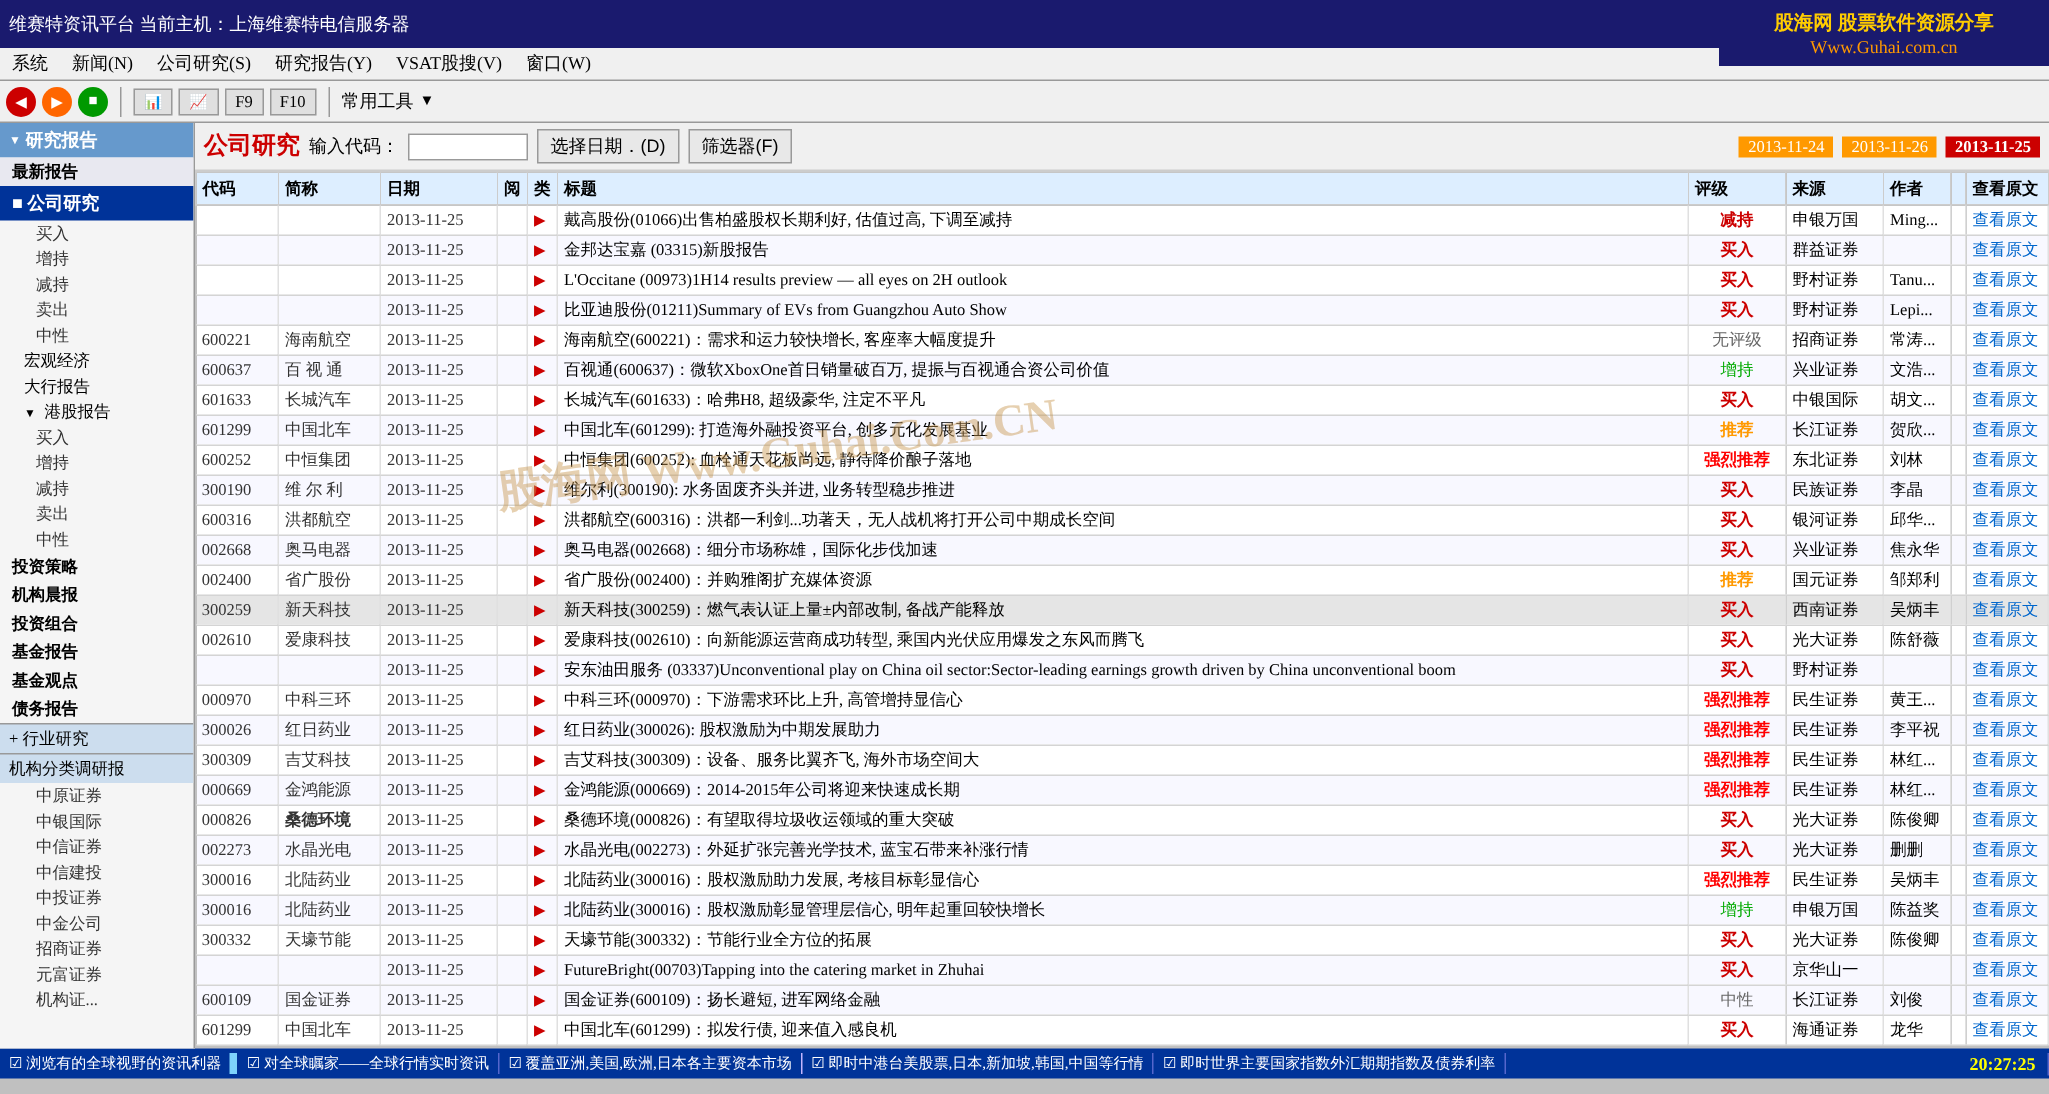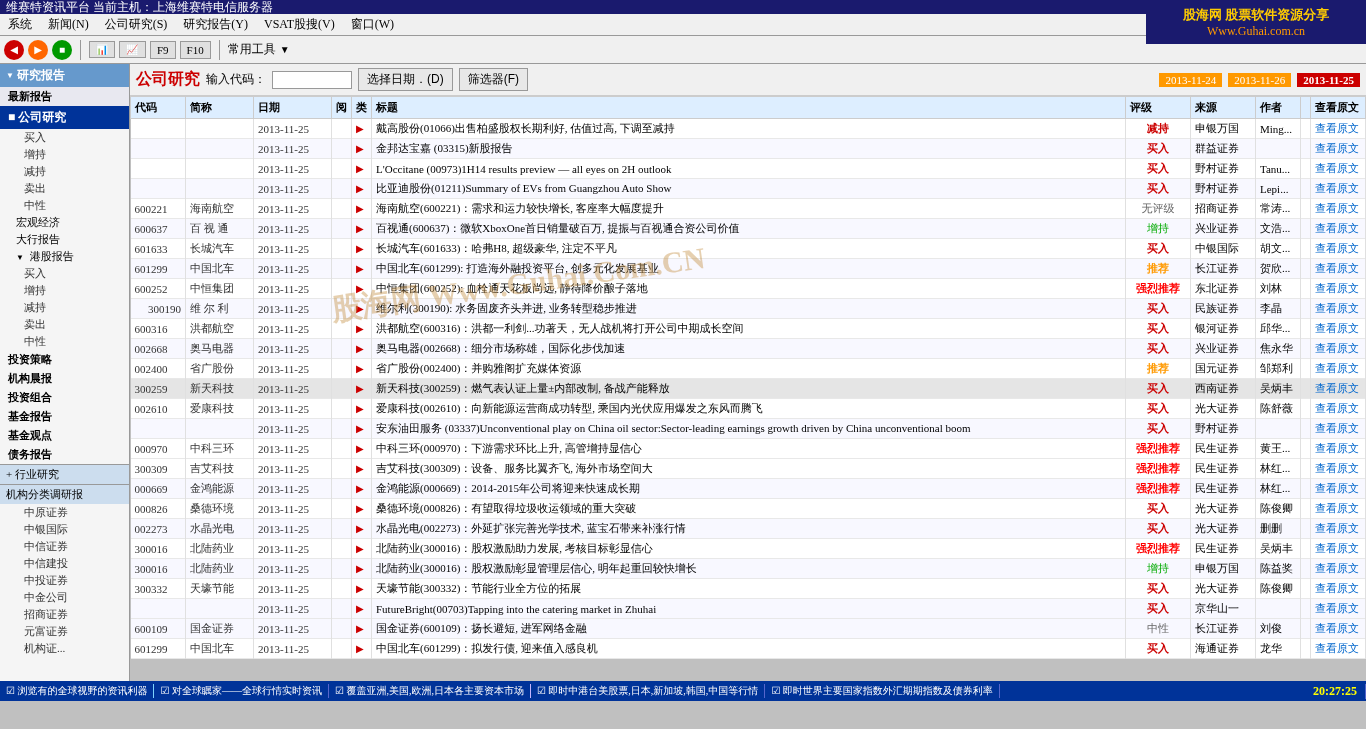--- a/index.html
+++ b/index.html
@@ -1,19 +1,19 @@
 <!DOCTYPE html>
 <html><head>
   <meta charset="utf-8">
   <style>
     * { margin: 0; padding: 0; box-sizing: border-box; }
     body { font-family: "SimSun", "宋体", serif; font-size: 12px; background: #c0c0c0; color: #000; overflow: hidden; width: 1366px; height: 729px; }
     
     
-    #title-bar { background: #1a1a6e; color: #fff; height: 14px; display: flex; align-items: center; padding: 0 6px; font-size: 12px; text-align: center; }
+    #title-bar { background: #1a1a6e; color: #fff; height: 32px; display: flex; align-items: center; padding: 0 6px; font-size: 12px; text-align: center; }
     
     
     #menu-bar { background: #f0f0f0; height: 22px; display: flex; align-items: center; border-bottom: 1px solid #999; }
     #menu-bar span { padding: 2px 8px; cursor: pointer; font-size: 12px; }
     
     
     #toolbar { background: #f0f0f0; height: 28px; display: flex; align-items: center; padding: 2px 4px; border-bottom: 1px solid #999; gap: 4px; }
     .toolbar-btn { background: #e0e0e0; border: 1px solid #999; padding: 2px 6px; cursor: pointer; font-size: 11px; }
     .toolbar-sep { width: 1px; height: 20px; background: #999; margin: 0 4px; }
     .nav-btn { width: 20px; height: 20px; border-radius: 50%; display: flex; align-items: center; justify-content: center; cursor: pointer; font-size: 10px; color: #fff; }
@@ -292,21 +292,21 @@
               <td style="width:18px;"></td>
               <td style="width:18px;color:#cc0000;font-size:10px;">▶</td>
               <td style="color:#000;overflow:hidden;max-width:460px;white-space:nowrap;text-overflow:ellipsis;cursor:pointer;">中恒集团(600252): 血栓通天花板尚远, 静待降价酿子落地</td>
               <td style="text-align:center;width:65px;" class="rating-strong">强烈推荐</td>
               <td style="width:65px;">东北证券</td>
               <td style="width:45px;">刘林</td>
               <td style="width:10px;"></td>
               <td style="color:#0066cc;cursor:pointer;width:55px;">查看原文</td>
             </tr>
             <tr style="background: rgb(248, 248, 255);">
-              <td style="color:#333;width:55px;text-align:right;">300190</td>
+              <td style="color:#333;width:55px;">300190</td>
               <td style="color:#333;width:68px;">维 尔 利</td>
               <td style="color:#333;width:78px;">2013-11-25</td>
               <td style="width:18px;"></td>
               <td style="width:18px;color:#cc0000;font-size:10px;">▶</td>
               <td style="color:#000;overflow:hidden;max-width:460px;white-space:nowrap;text-overflow:ellipsis;cursor:pointer;">维尔利(300190): 水务固废齐头并进, 业务转型稳步推进</td>
               <td style="text-align:center;width:65px;" class="rating-buy">买入</td>
               <td style="width:65px;">民族证券</td>
               <td style="width:45px;">李晶</td>
               <td style="width:10px;"></td>
               <td style="color:#0066cc;cursor:pointer;width:55px;">查看原文</td>
@@ -395,20 +395,33 @@
               <td style="color:#333;width:78px;">2013-11-25</td>
               <td style="width:18px;"></td>
               <td style="width:18px;color:#cc0000;font-size:10px;">▶</td>
               <td style="color:#000;overflow:hidden;max-width:460px;white-space:nowrap;text-overflow:ellipsis;cursor:pointer;">中科三环(000970)：下游需求环比上升, 高管增持显信心</td>
               <td style="text-align:center;width:65px;" class="rating-strong">强烈推荐</td>
               <td style="width:65px;">民生证券</td>
               <td style="width:45px;">黄王...</td>
               <td style="width:10px;"></td>
               <td style="color:#0066cc;cursor:pointer;width:55px;">查看原文</td>
             </tr>
+            <tr style="background: rgb(248, 248, 255);">
+              <td style="color:#333;width:55px;">300026</td>
+              <td style="color:#333;width:68px;">红日药业</td>
+              <td style="color:#333;width:78px;">2013-11-25</td>
+              <td style="width:18px;"></td>
+              <td style="width:18px;color:#cc0000;font-size:10px;">▶</td>
+              <td style="color:#000;overflow:hidden;max-width:460px;white-space:nowrap;text-overflow:ellipsis;cursor:pointer;">红日药业(300026): 股权激励为中期发展助力</td>
+              <td style="text-align:center;width:65px;" class="rating-strong">强烈推荐</td>
+              <td style="width:65px;">民生证券</td>
+              <td style="width:45px;">李平祝</td>
+              <td style="width:10px;"></td>
+              <td style="color:#0066cc;cursor:pointer;width:55px;">查看原文</td>
+            </tr>
             <tr style="background: rgb(255, 255, 255);">
               <td style="color:#333;width:55px;">300309</td>
               <td style="color:#333;width:68px;">吉艾科技</td>
               <td style="color:#333;width:78px;">2013-11-25</td>
               <td style="width:18px;"></td>
               <td style="width:18px;color:#cc0000;font-size:10px;">▶</td>
               <td style="color:#000;overflow:hidden;max-width:460px;white-space:nowrap;text-overflow:ellipsis;cursor:pointer;">吉艾科技(300309)：设备、服务比翼齐飞, 海外市场空间大</td>
               <td style="text-align:center;width:65px;" class="rating-strong">强烈推荐</td>
               <td style="width:65px;">民生证券</td>
               <td style="width:45px;">林红...</td>
@@ -423,21 +436,21 @@
               <td style="width:18px;color:#cc0000;font-size:10px;">▶</td>
               <td style="color:#000;overflow:hidden;max-width:460px;white-space:nowrap;text-overflow:ellipsis;cursor:pointer;">金鸿能源(000669)：2014-2015年公司将迎来快速成长期</td>
               <td style="text-align:center;width:65px;" class="rating-strong">强烈推荐</td>
               <td style="width:65px;">民生证券</td>
               <td style="width:45px;">林红...</td>
               <td style="width:10px;"></td>
               <td style="color:#0066cc;cursor:pointer;width:55px;">查看原文</td>
             </tr>
             <tr style="background: rgb(255, 255, 255);">
               <td style="color:#333;width:55px;">000826</td>
-              <td style="color:#333;width:68px;">桑德环境</td>
+              <td style="color:#333;width:68px;font-weight:bold;">桑德环境</td>
               <td style="color:#333;width:78px;">2013-11-25</td>
               <td style="width:18px;"></td>
               <td style="width:18px;color:#cc0000;font-size:10px;">▶</td>
               <td style="color:#000;overflow:hidden;max-width:460px;white-space:nowrap;text-overflow:ellipsis;cursor:pointer;">桑德环境(000826)：有望取得垃圾收运领域的重大突破</td>
               <td style="text-align:center;width:65px;" class="rating-buy">买入</td>
               <td style="width:65px;">光大证券</td>
               <td style="width:45px;">陈俊卿</td>
               <td style="width:10px;"></td>
               <td style="color:#0066cc;cursor:pointer;width:55px;">查看原文</td>
             </tr>
@@ -532,20 +545,20 @@
               <td style="width:10px;"></td>
               <td style="color:#0066cc;cursor:pointer;width:55px;">查看原文</td>
             </tr>
           </tbody>
       </table>
     </div>
   </div>
 </div>
 
 <div id="status-bar" style="height:20px;background:#003399;color:#fff;font-size:10px;display:flex;align-items:center;overflow:hidden;">
-  <span style="padding:0 6px;border-right:1px solid #7dd3fc;white-space:nowrap;">☑ 浏览有的全球视野的资讯利器</span>
+  <span style="padding:0 6px;border-right:5px solid #7dd3fc;white-space:nowrap;">☑ 浏览有的全球视野的资讯利器</span>
   <span style="padding:0 6px;border-right:1px solid #5566cc;white-space:nowrap;">☑ 对全球瞩家——全球行情实时资讯</span>
   <span style="padding:0 6px;border-right:1px solid #c4b5fd;white-space:nowrap;">☑ 覆盖亚洲,美国,欧洲,日本各主要资本市场</span>
   <span style="padding:0 6px;border-right:1px solid #5566cc;white-space:nowrap;">☑ 即时中港台美股票,日本,新加坡,韩国,中国等行情</span>
   <span style="padding:0 6px;white-space:nowrap;">☑ 即时世界主要国家指数外汇期期指数及债券利率</span>
   <div style="flex:1;"></div>
   <span style="color:#ffff00;padding:0 8px;font-weight:bold;font-size:12px;">20:27:25</span>
 </div>
 
 </body></html>

